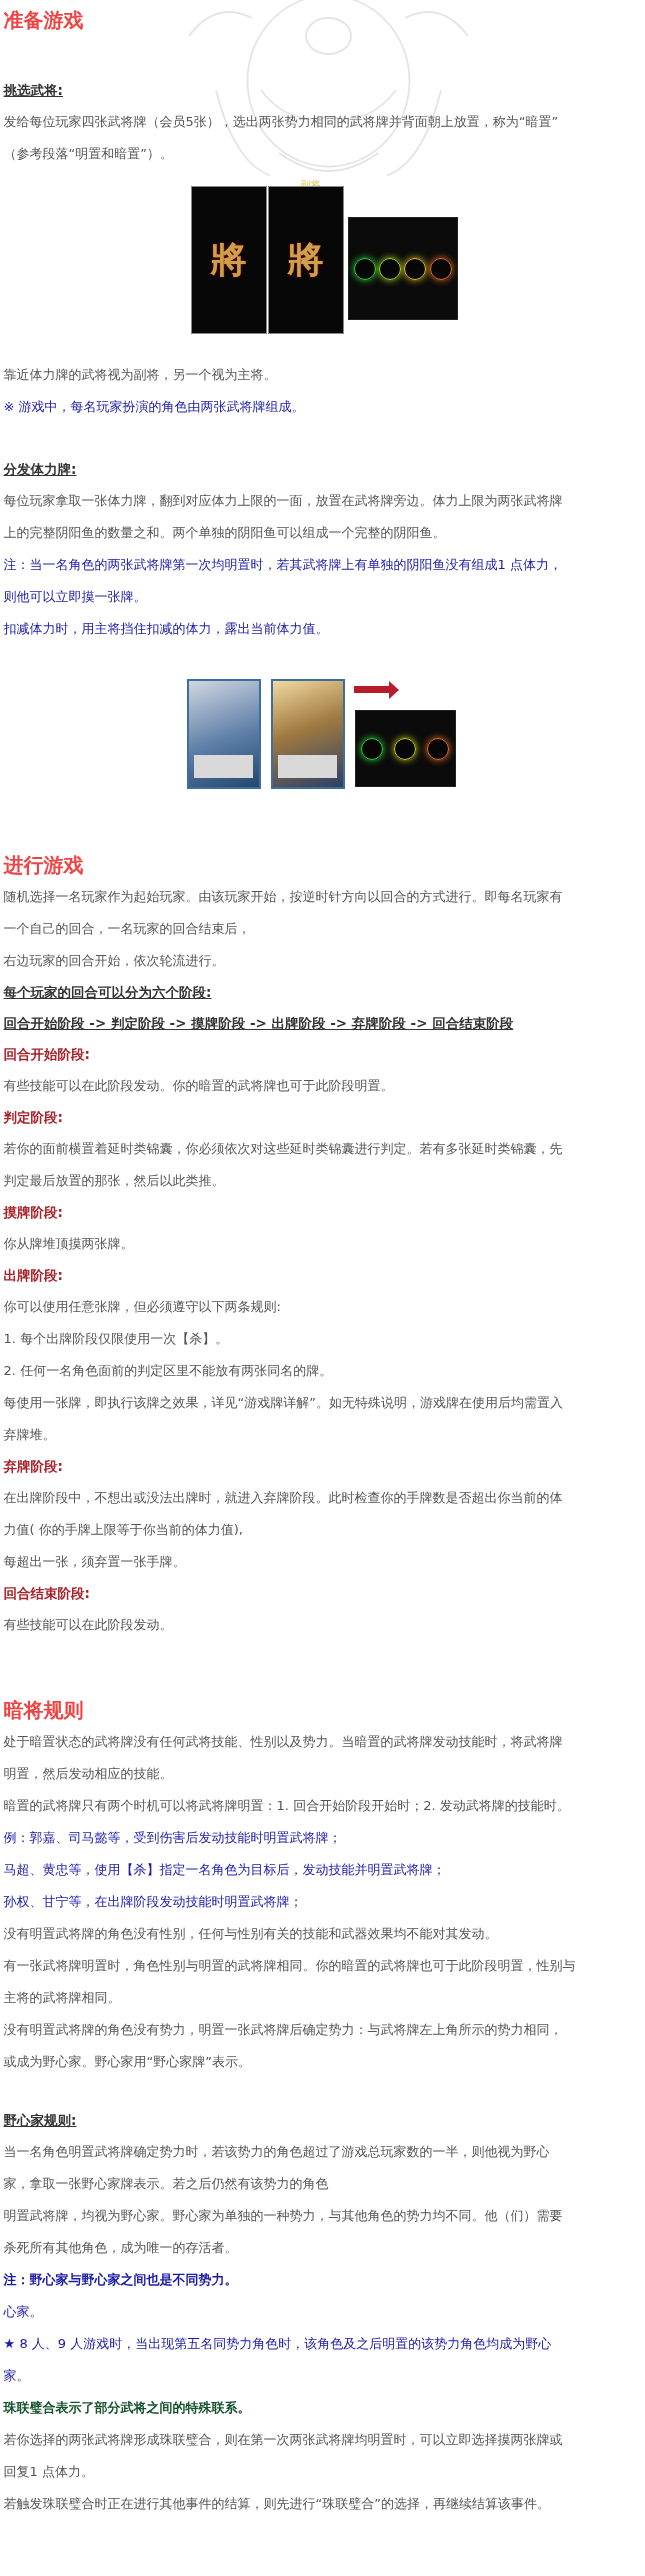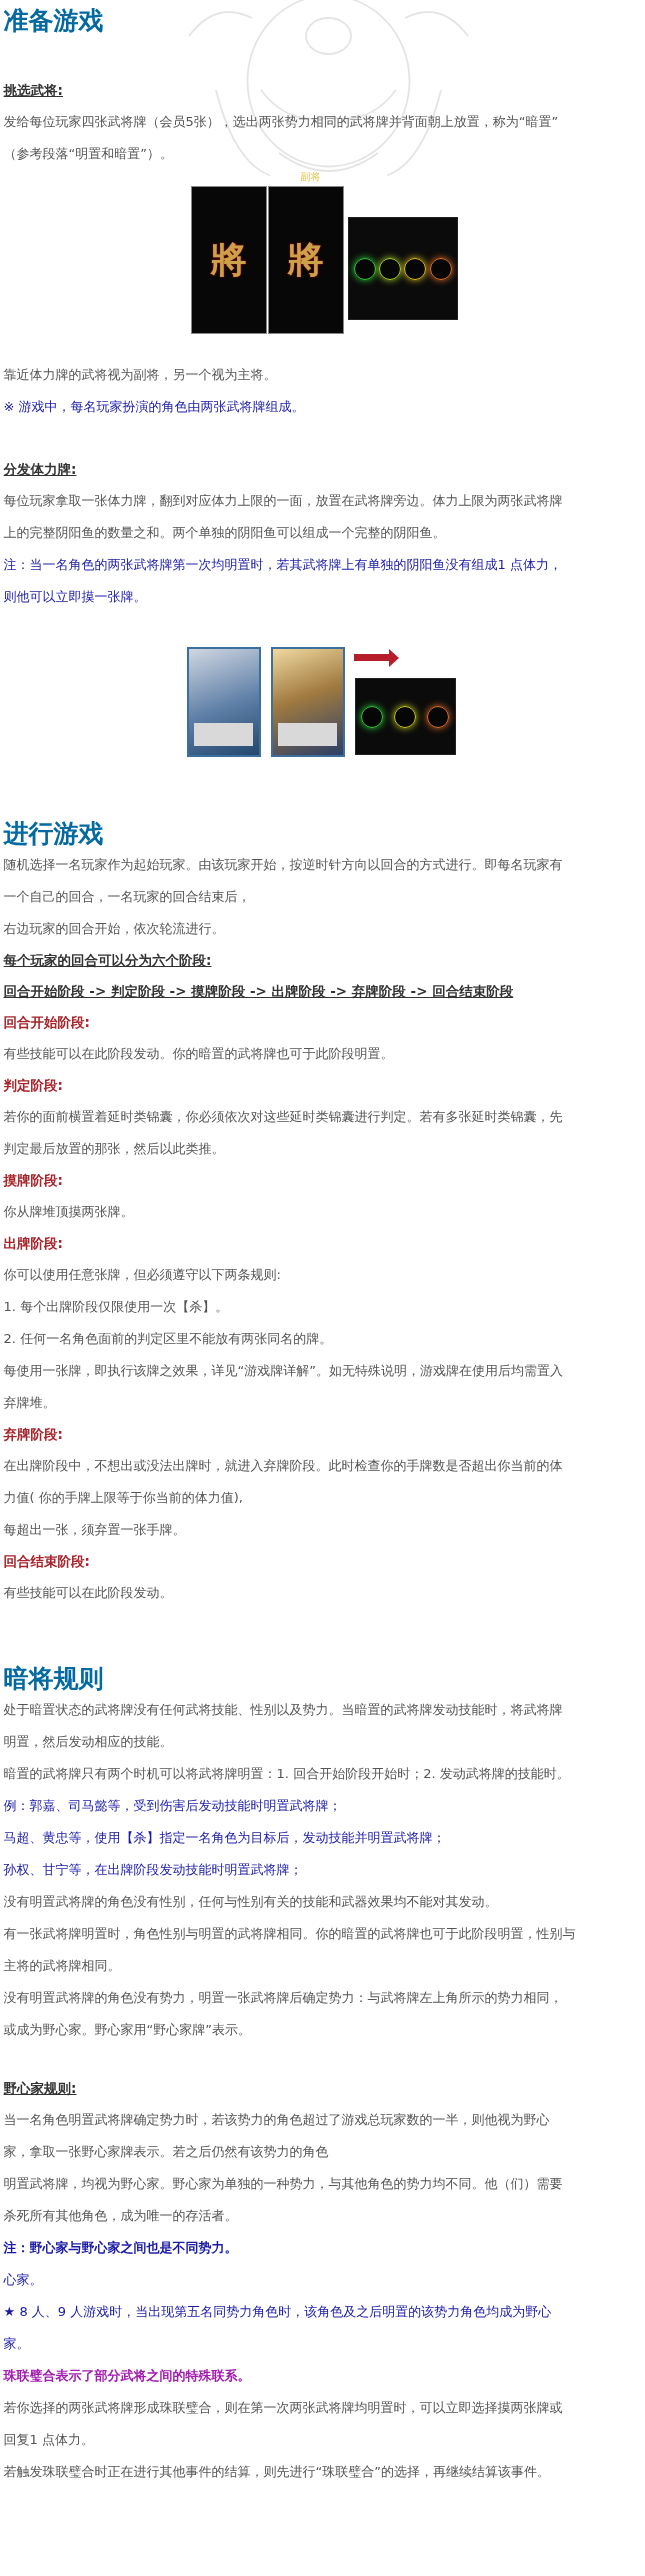--- a/index.html
+++ b/index.html
@@ -10,29 +10,29 @@
     overflow: hidden;
     font-family: "DejaVu Sans", "Liberation Sans", sans-serif;
     color: #555555;
   }
   .watermark {
     position: absolute; left: 180px; top: -18px; width: 297px; height: 207px;
     pointer-events: none; opacity: 0.22;
   }
   .content { position: relative; padding: 0 3.6px 0 3.6px; }
   h2.sec {
-    font-size: 25px; font-weight: bold; color: #0369a1;
+    font-size: 20px; font-weight: bold; color: #ef4444;
     margin: 0; line-height: 27px;
   }
   .sub { font-size: 13.5px; font-weight: bold; color: #333333; line-height: 31px; text-decoration: underline; }
   p.line { margin: 0; font-size: 13px; line-height: 32px; }
   .blue { color: #1a1aa6; }
   .blue-bold { color: #1a1aa6; font-weight: bold; }
   .red-h { color: #a8232a; font-weight: bold; font-size: 13.5px; line-height: 31px; }
-  .bold-dark { color: #a21caf; font-weight: bold; }
+  .bold-dark { color: #14532d; font-weight: bold; }
   .imgrow { position: relative; height: 162px; }
   .card-back {
     position: absolute; width: 74px; height: 146px; background: #070707;
     border: 0.9px solid #888; display:flex; align-items:center; justify-content:center;
   }
   .card-back .glyph { font-size: 36px; font-weight: bold; color: #c9a24a; text-shadow: 0 0 1.8px #e11; }
   .card-label { position: absolute; font-size: 10px; color: #e2c24a; }
   .hp-card {
     position: absolute; background: #0b0b0b; display:flex; align-items:center; justify-content:space-around;
     border: 0.9px solid #222;
@@ -63,21 +63,21 @@
 
   <div style="height:7.2px"></div>
   <h2 class="sec">准备游戏</h2>
   <div style="height:41px"></div>
   <div class="sub">挑选武将:</div>
   <p class="line">发给每位玩家四张武将牌（会员5张），选出两张势力相同的武将牌并背面朝上放置，称为“暗置”</p>
   <p class="line">（参考段落“明置和暗置”）。</p>
 
   <div class="imgrow" style="height:189px;">
     <span class="card-label" style="left:221px;top:8px;margin-top:24px;">主将</span>
-    <span class="card-label" style="left:297px;top:0px;">副将</span>
+    <span class="card-label" style="left:297px;top:8px;">副将</span>
     <div class="card-back" style="left:187px;top:16px;">
       <span class="glyph">將</span>
     </div>
     <div class="card-back" style="left:264px;top:16px;">
       <span class="glyph">將</span>
     </div>
     <div class="hp-card" style="left:344px;top:47px;width:101px;height:101px;padding:0 3.6px;">
       <span class="yy" style="color:#2fcf3a"></span>
       <span class="yy" style="color:#a8d42a"></span>
       <span class="yy" style="color:#e0c020"></span>
@@ -87,20 +87,21 @@
 
   <p class="line">靠近体力牌的武将视为副将，另一个视为主将。</p>
   <p class="line blue">※ 游戏中，每名玩家扮演的角色由两张武将牌组成。</p>
   <div style="height:31px"></div>
 
   <div class="sub">分发体力牌:</div>
   <p class="line">每位玩家拿取一张体力牌，翻到对应体力上限的一面，放置在武将牌旁边。体力上限为两张武将牌</p>
   <p class="line">上的完整阴阳鱼的数量之和。两个单独的阴阳鱼可以组成一个完整的阴阳鱼。</p>
   <p class="line blue">注：当一名角色的两张武将牌第一次均明置时，若其武将牌上有单独的阴阳鱼没有组成1 点体力，</p>
   <p class="line blue">则他可以立即摸一张牌。</p>
+  <p class="line blue">扣减体力时，用主将挡住扣减的体力，露出当前体力值。</p>
 
   <div class="imgrow" style="height:175px;">
     <div class="gen-card" style="left:183px;top:34px;width:70px;height:106px;">
         <div class="textbox"></div>
       </div>
     <div class="gen-card" style="left:267px;top:34px;width:70px;height:106px;background:linear-gradient(160deg,#f0d9a0,#a07a40 45%,#2c3f66);">
         <div class="textbox"></div>
       </div>
     <div class="arrow" style="left:350px;top:41px;"></div>
     <div class="hp-card" style="left:351px;top:65px;width:99px;height:75px;">

